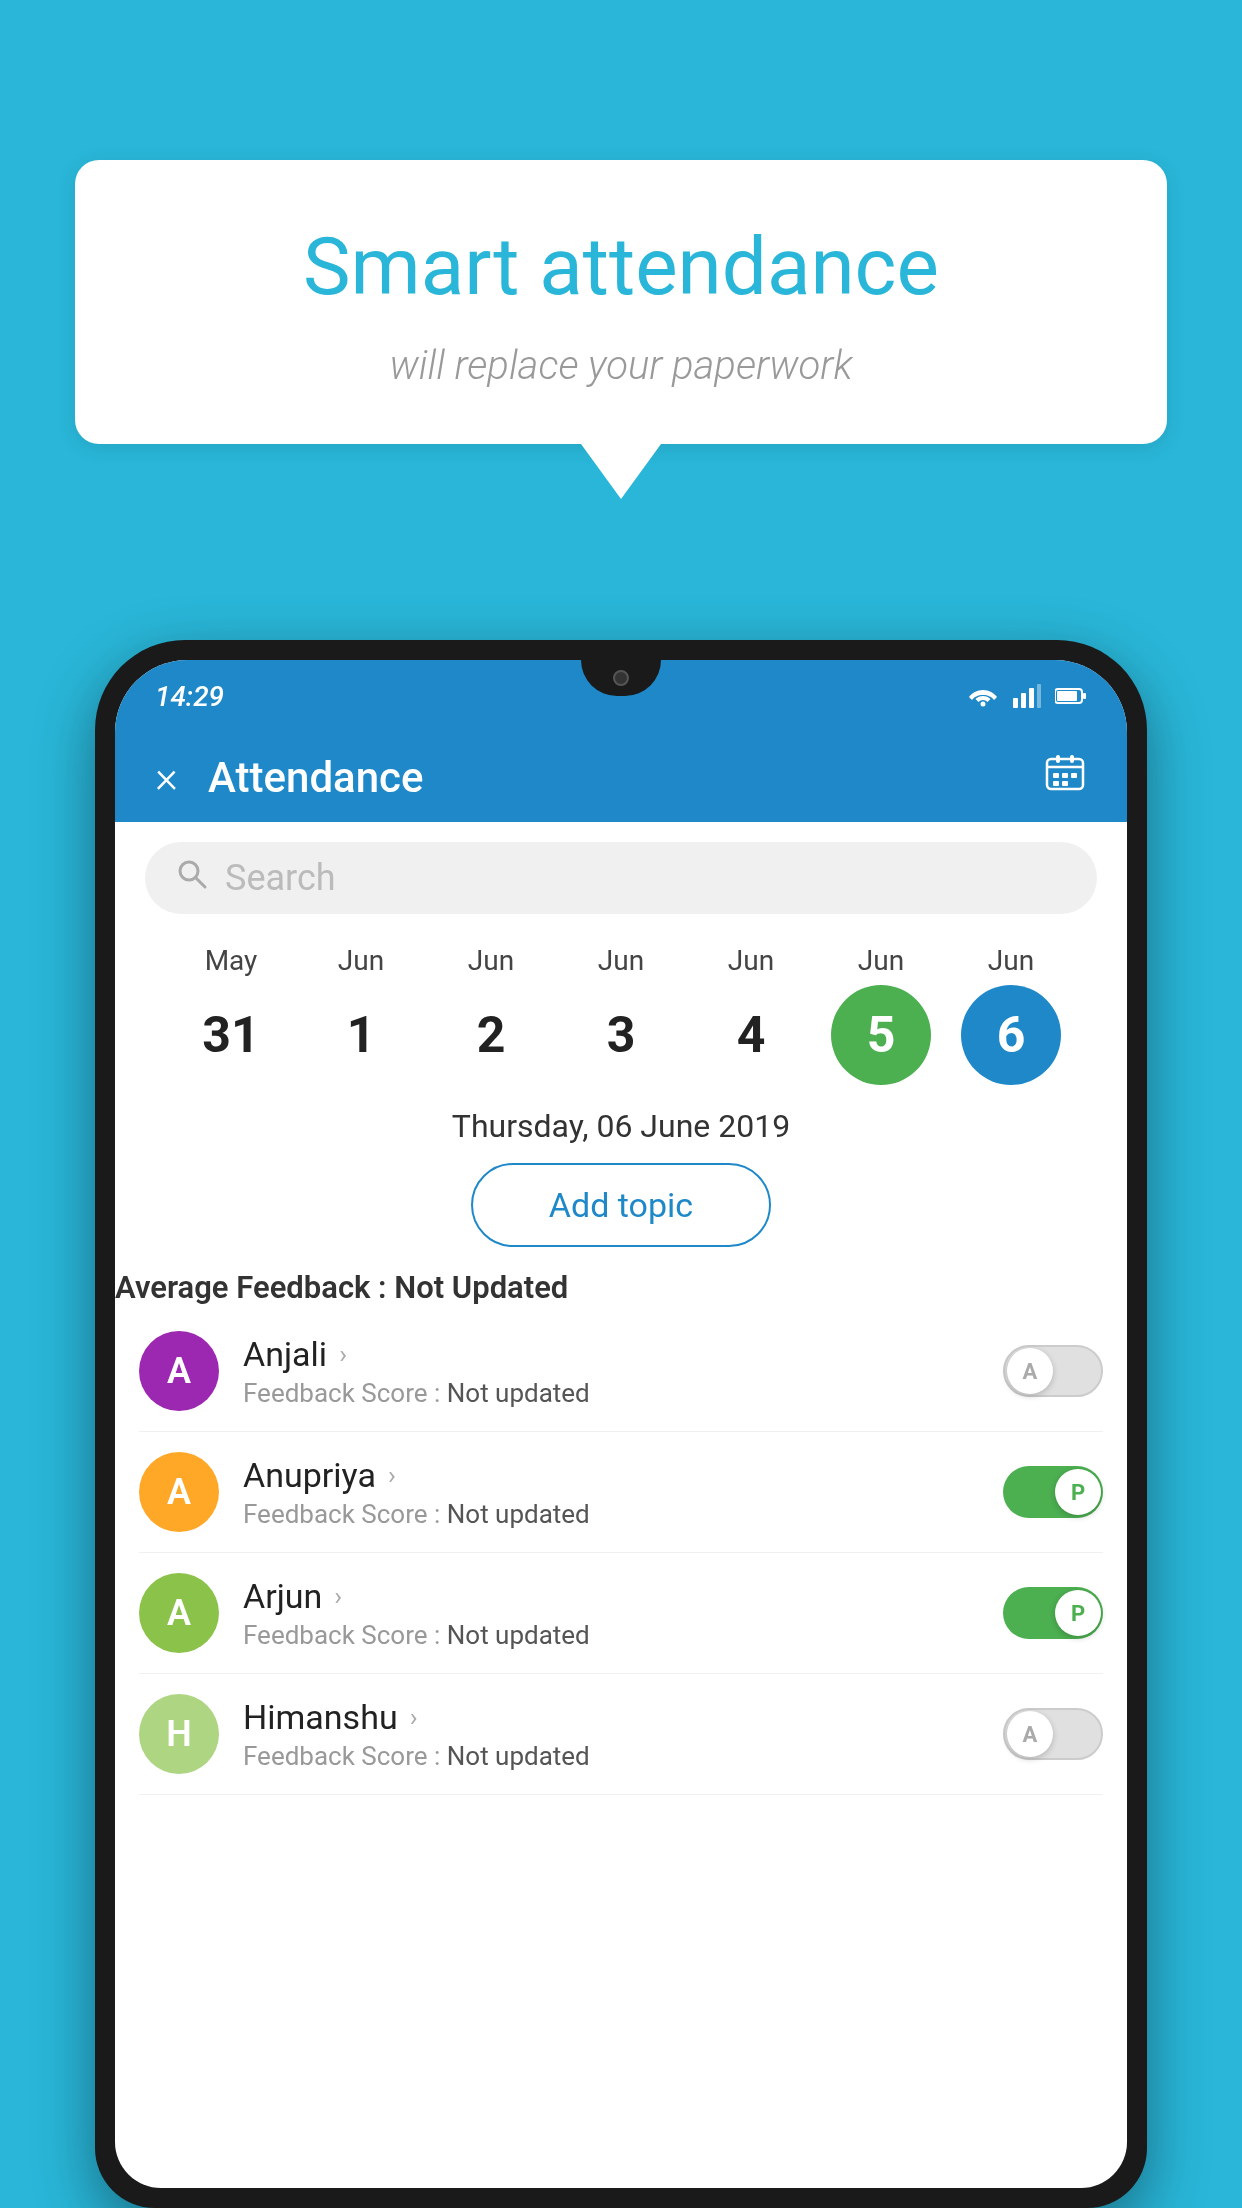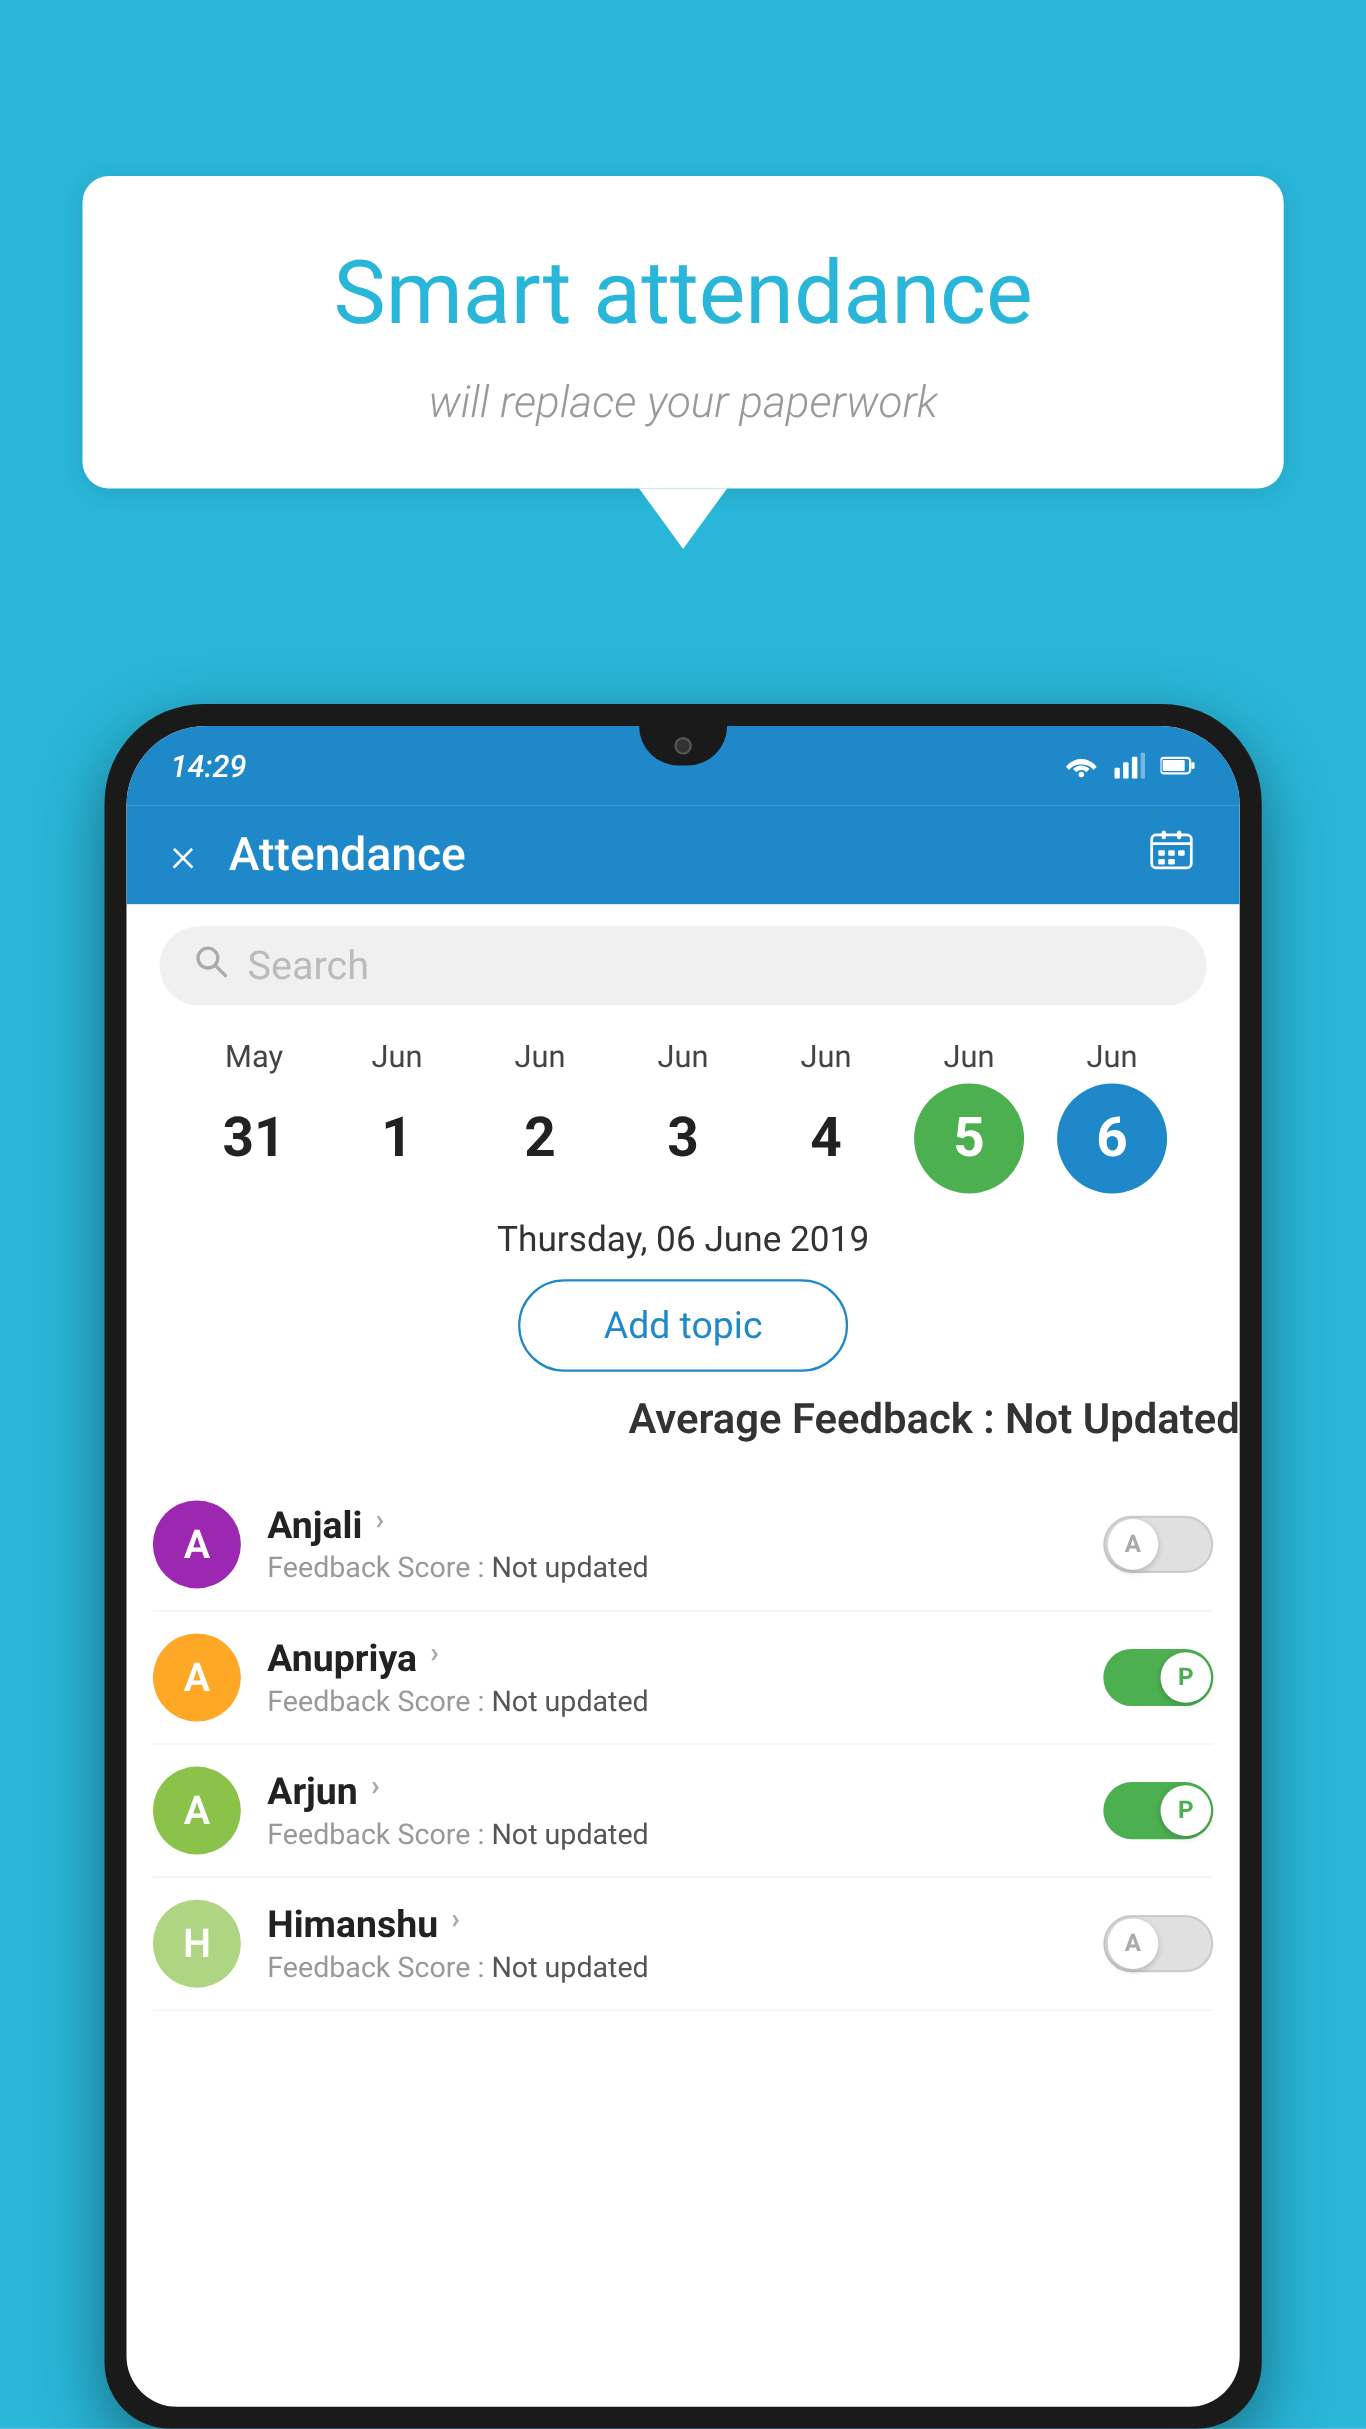--- a/index.html
+++ b/index.html
@@ -213,24 +213,24 @@
       border-radius: 50px;
       padding: 20px 50px;
       font-size: 34px;
       cursor: pointer;
       width: 300px;
       text-align: center;
     }
 
     
     .avg-feedback {
-      text-align: right;
-      font-size: 38px;
+      text-align: left;
+      font-size: 31px;
       color: #888;
-      margin-bottom: 31px;
+      margin-bottom: 5px;
     }
     .avg-feedback span {
       color: #333;
       font-weight: 600;
     }
 
     
     .student-list {
       padding: 0 24px;
     }
@@ -252,22 +252,23 @@
       color: white;
       flex-shrink: 0;
     }
     .student-info {
       flex: 1;
       margin-left: 24px;
     }
     .student-name {
       font-size: 34px;
       color: #222;
-      font-weight: 700;
-      display: flex;
+      font-weight: 400;
+      display: flex;
+      align-items: center;
       gap: 12px;
     }
     .student-name .chevron {
       color: #aaa;
       font-size: 26px;
     }
     .student-feedback {
       font-size: 26px;
       color: #999;
       margin-top: 4px;

